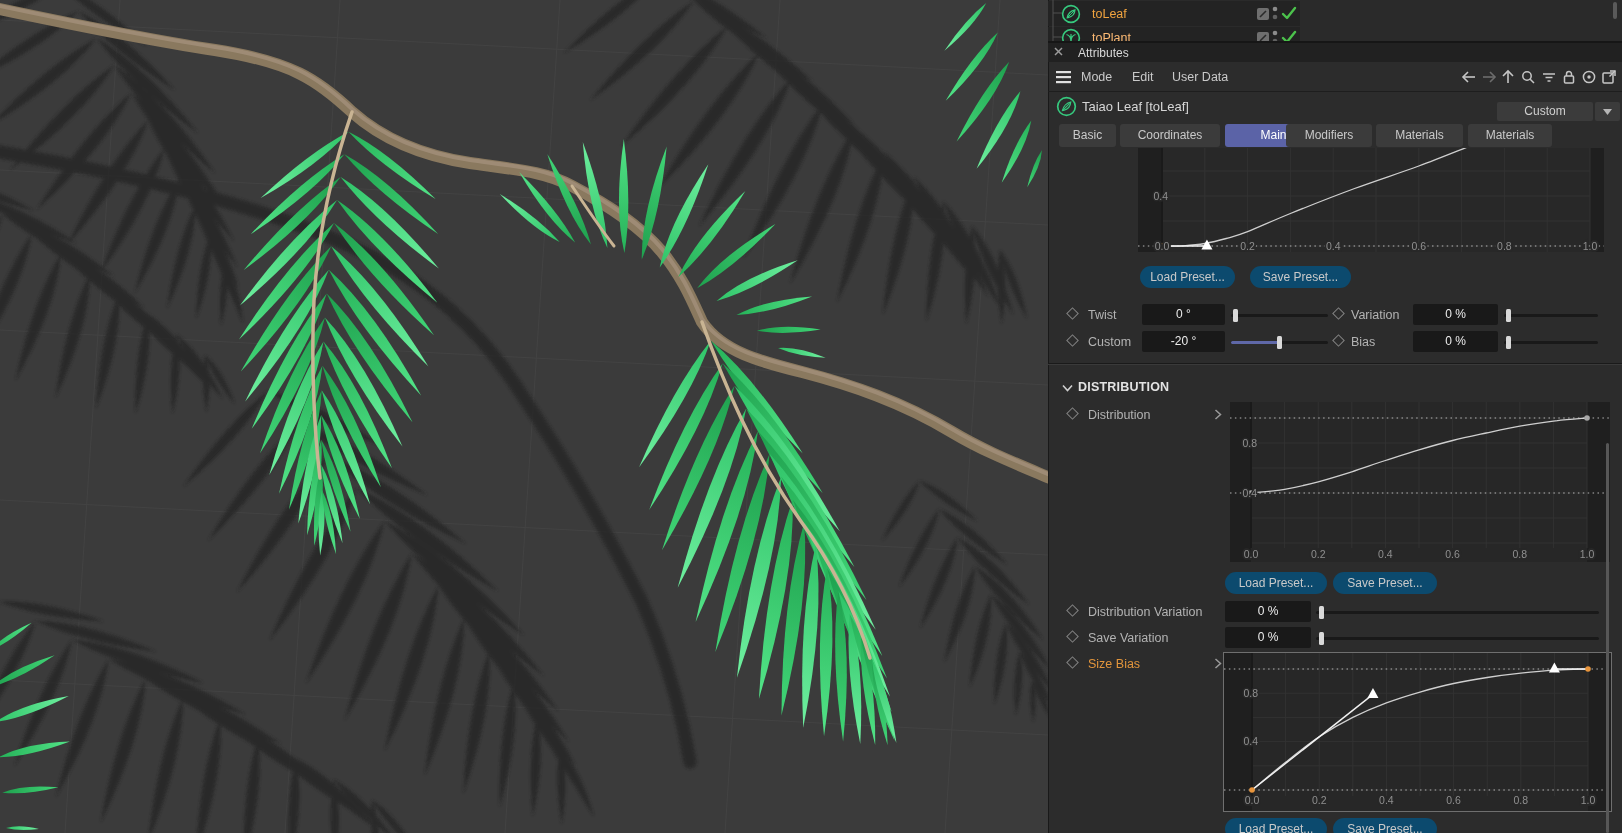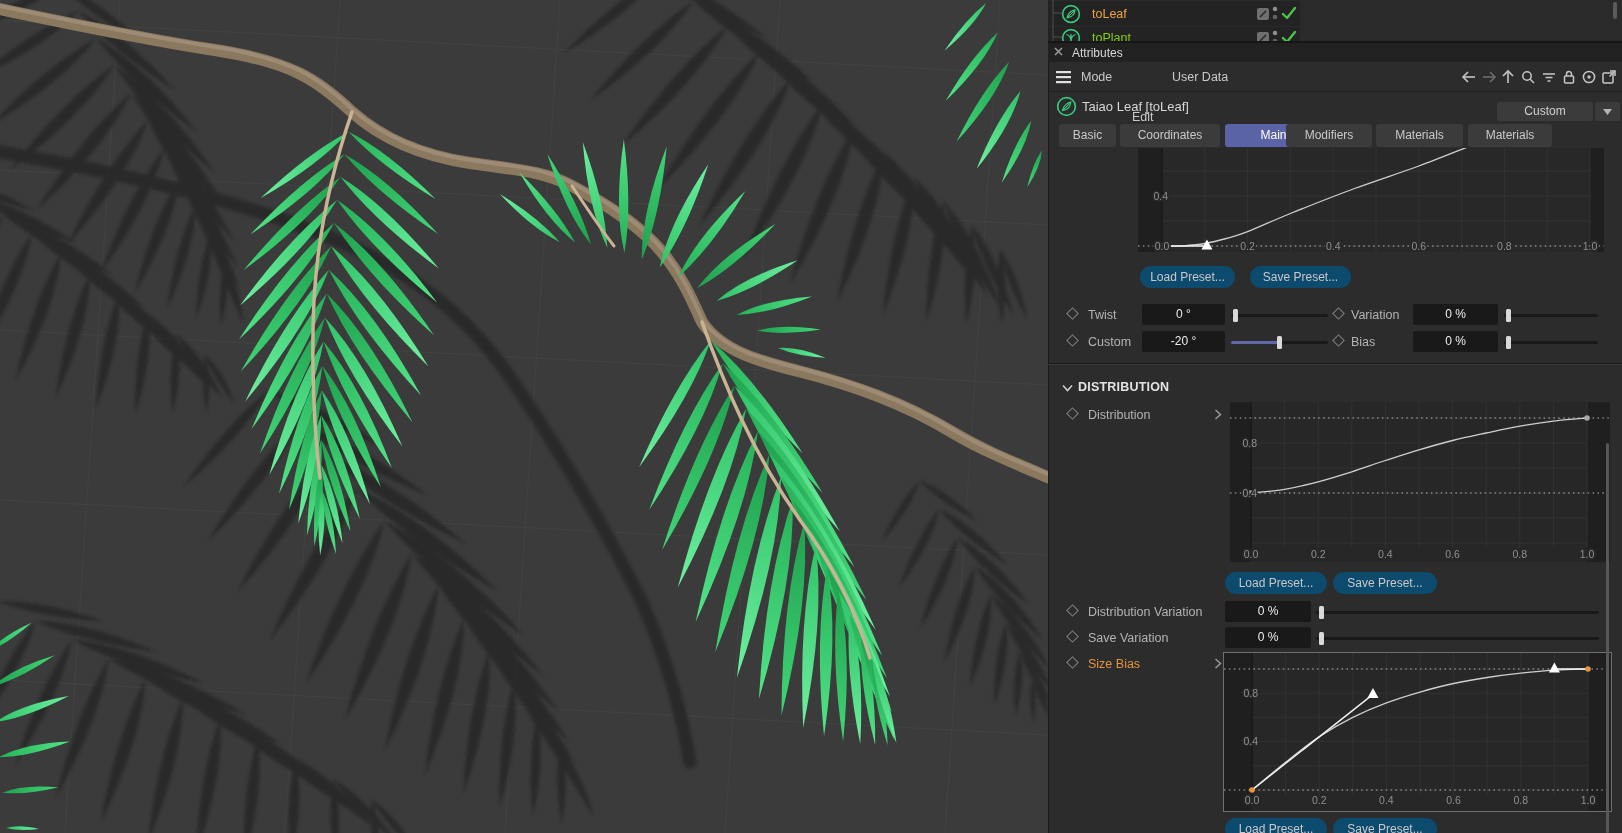--- a/index.html
+++ b/index.html
@@ -9,21 +9,21 @@
   #rightcol{position:absolute;left:1048px;top:0;width:518px;height:833px;}
   .abs{position:absolute;}
   
   .om-bg{left:0;top:0;width:574px;height:41px;background:#2a2a2a;border-left:1px solid #191919;}
   .om-row-strip{left:0;width:252px;background:#232323;}
   .om-label{font-size:12.5px;line-height:14px;}
   .om-scroll{left:565px;top:2px;width:4px;height:17px;background:#5a5a5a;border-radius:2px;}
   
   .panel-bg{left:0;top:41px;width:574px;height:792px;background:#2c2c2c;border-top:2px solid #161616;border-left:1px solid #191919;}
   .strip{left:0;top:43px;width:574px;height:19px;background:#212121;}
-  .strip-title{left:24px;top:46px;font-size:12px;color:#d9d9d9;}
+  .strip-title{left:30px;top:46px;font-size:12px;color:#d9d9d9;}
   .menubar{left:0;top:62px;width:574px;height:29px;border-bottom:1px solid #1e1e1e;}
   .menu-item{top:70px;font-size:12.5px;color:#c9c9c9;line-height:15px;cursor:default;}
   .obj-title{left:34px;top:99px;font-size:13px;color:#d6d6d6;}
   .dropdown{left:449px;top:102px;width:96px;height:19px;background:#3b3b3b;border-radius:2px;
     font-size:12px;color:#cfcfcf;text-align:center;line-height:19px;}
   .dropdown-arrow{left:547px;top:102px;width:25px;height:19px;background:#3b3b3b;border-radius:2px;
     display:flex;align-items:center;justify-content:center;}
   .tab{top:124px;height:23px;background:#3b3b3b;border-radius:3px;color:#c9c9c9;
     font-size:12px;text-align:center;line-height:23px;}
   .tab.active{background:#5b63a7;color:#ffffff;}
@@ -361,21 +361,21 @@
     <svg class="abs" style="left:233px;top:5px;" width="16" height="16">
       <polyline points="2,9 6,13 14,3" fill="none" stroke="#4cc24c" stroke-width="2.4" stroke-linecap="round" stroke-linejoin="round"></polyline>
     </svg>
 
     <div class="abs" style="left:13px;top:28px;">
       <svg width="20" height="20" viewBox="0 0 20 20">
         <circle cx="10" cy="10" r="8.4" fill="none" stroke="#36c97e" stroke-width="1.6"></circle>
         <path d="M10,14 C10,10 8,7 5.5,6.5 M10,14 C10,10 12,7 14.5,6.5 M10,14 L10,6" fill="none" stroke="#36c97e" stroke-width="1.2"></path>
       </svg>
     </div>
-    <div class="abs om-label" style="left:44px;top:31px;color:#84cc16;">toPlant</div>
+    <div class="abs om-label" style="left:44px;top:31px;color:#fdba74;">toPlant</div>
     <div class="abs" style="left:208px;top:31px;">
       <svg width="14" height="14">
           <rect x="1" y="1" width="12" height="12" rx="2" fill="#6f6f6f"></rect>
       <line x1="4" y1="10" x2="10" y2="4" stroke="#2a2a2a" stroke-width="1.6"></line>
         </svg>
     </div>
     <svg class="abs" style="left:224px;top:29px;" width="6" height="12">
       <circle cx="3" cy="4" r="2.3" fill="#8c8c8c"></circle>
         <circle cx="3" cy="12" r="2.3" fill="#616161"></circle>
     </svg>
@@ -392,21 +392,21 @@
     </svg>
     <div class="abs strip-title">Attributes</div>
 
     <div class="abs menubar"></div>
     <svg class="abs" style="left:8px;top:71px;" width="16" height="13">
       <rect x="0" y="0" width="15" height="2.2" fill="#e0e0e0"></rect>
         <rect x="0" y="5" width="15" height="2.2" fill="#e0e0e0"></rect>
       <rect x="0" y="10" width="15" height="2.2" fill="#e0e0e0"></rect>
     </svg>
     <div class="abs menu-item" style="left:33px;">Mode</div>
-    <div class="abs menu-item" style="left:84px;margin-top:40px;">Edit</div>
+    <div class="abs menu-item" style="left:84px;">Edit</div>
     <div class="abs menu-item" style="left:124px;">User Data</div>
 
     <svg class="abs" style="left:413px;top:69px;" width="16" height="16">
       <line x1="2" y1="8" x2="14" y2="8" stroke="#c6c6c6" stroke-width="1.6"></line>
         <polyline points="7,3 2,8 7,13" fill="none" stroke="#c6c6c6" stroke-width="1.6"></polyline>
     </svg>
     <svg class="abs" style="left:433px;top:69px;" width="16" height="16">
       <line x1="2" y1="8" x2="14" y2="8" stroke="#6c6c6c" stroke-width="1.6"></line>
         <polyline points="9,3 14,8 9,13" fill="none" stroke="#6c6c6c" stroke-width="1.6"></polyline>
     </svg>

